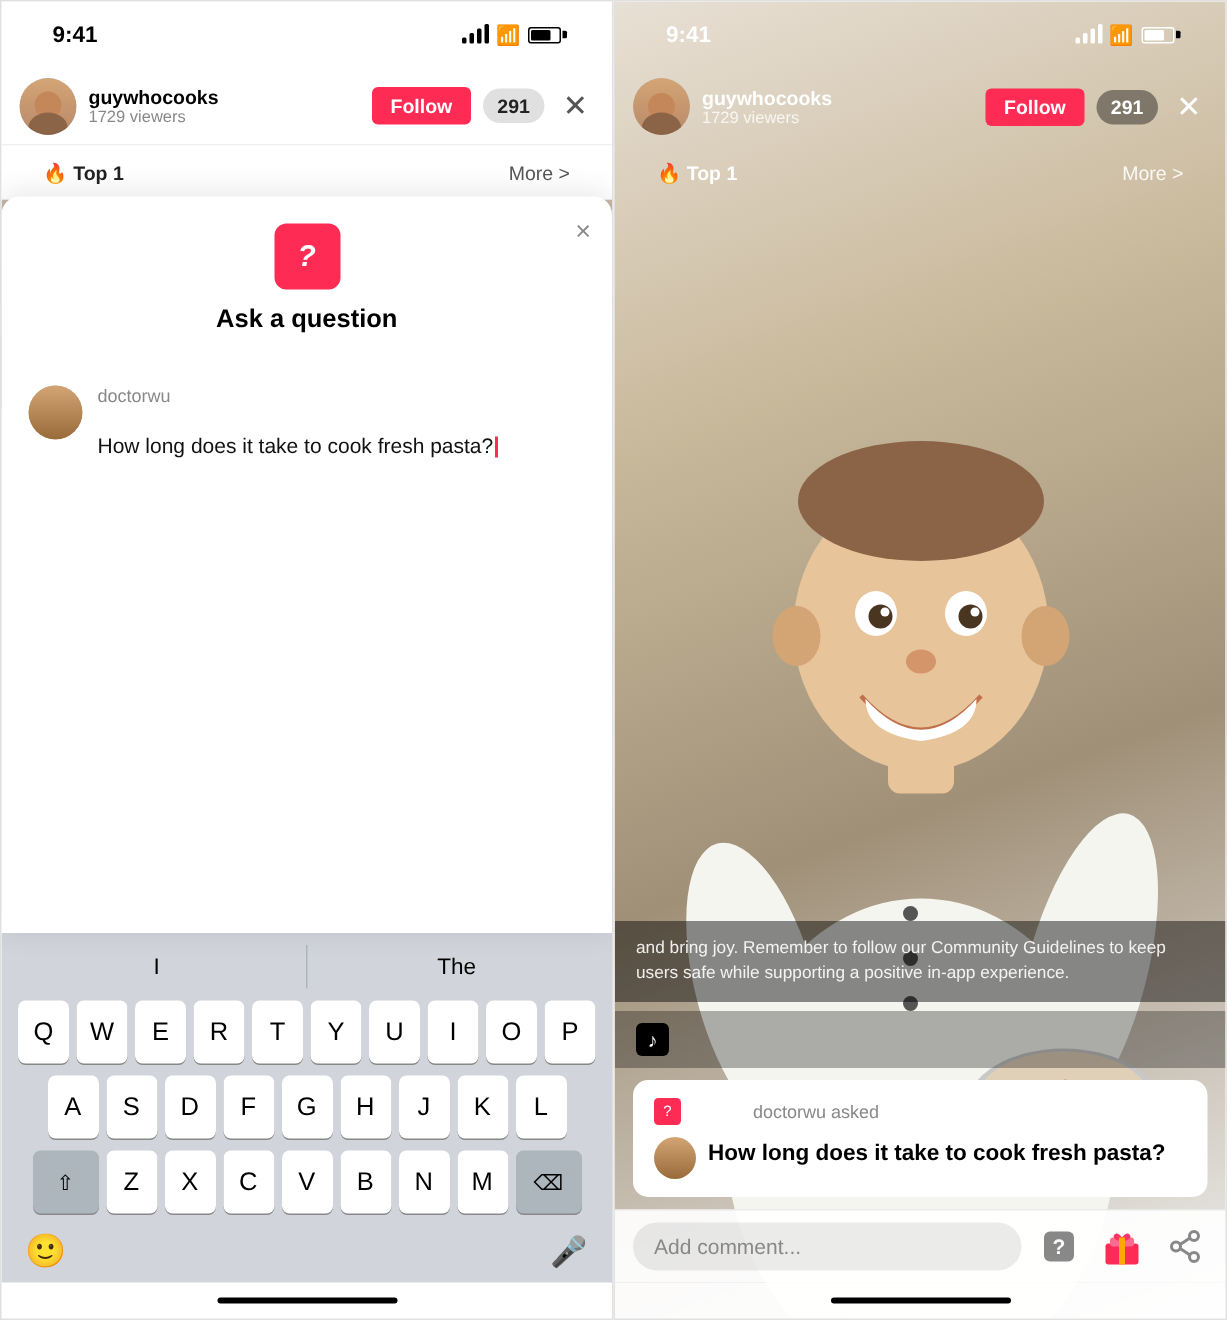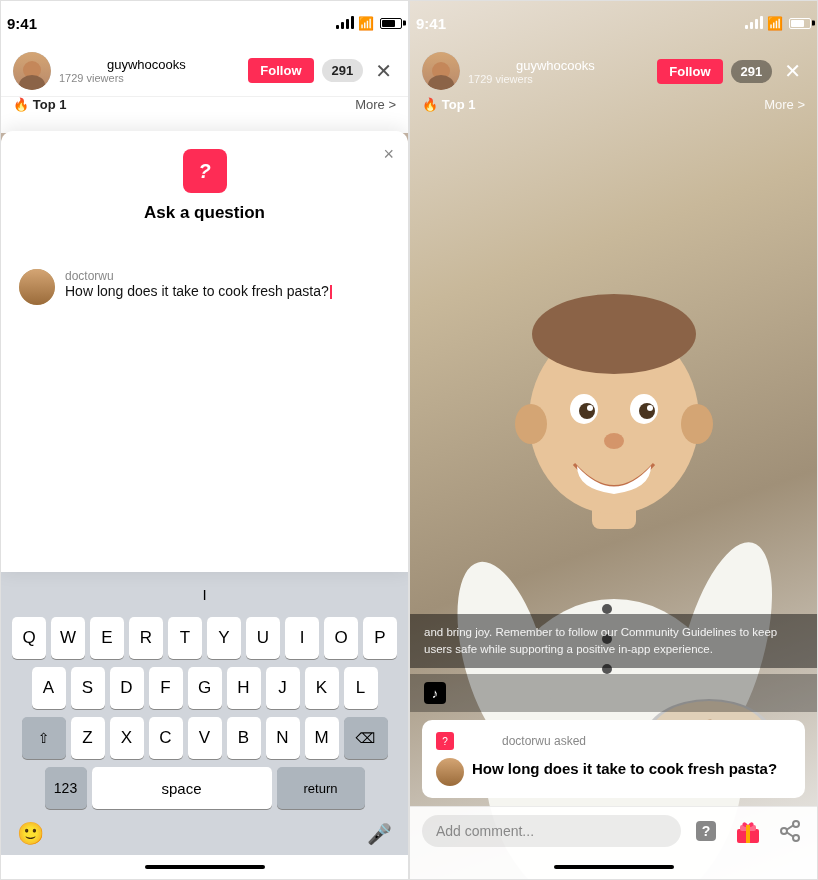--- a/index.html
+++ b/index.html
@@ -22,21 +22,21 @@
       border: 1px solid #e0e0e0;
     }
 
     
     .status-bar {
       height: 44px;
       background: #fff;
       display: flex;
       align-items: center;
       justify-content: space-between;
-      padding: 0 6px;
+      padding: 0 34px;
       font-size: 15px;
       font-weight: 600;
     }
     .status-time { font-weight: 700; font-size: 15px; }
     .status-icons { display: flex; align-items: center; gap: 5px; }
     .signal-bars { display: flex; align-items: flex-end; gap: 2px; height: 12px; }
     .signal-bars span {
       width: 3px;
       background: #000;
       border-radius: 1px;
@@ -115,21 +115,21 @@
       position: absolute;
       bottom: -5px;
       left: 50%;
       transform: translateX(-50%);
       width: 26px;
       height: 20px;
       background: #8B6347;
       border-radius: 50% 50% 0 0;
     }
     .user-info { flex: 1; }
-    .username { font-size: 13px; font-weight: 400; color: #000; margin-left: 48px; }
+    .username { font-size: 13px; font-weight: 700; color: #000; }
     .viewers { font-size: 11px; color: #888; }
     .follow-btn {
       background: #fe2c55;
       color: #fff;
       border: none;
       border-radius: 4px;
       padding: 5px 12px;
       font-size: 13px;
       font-weight: 600;
       cursor: pointer;
@@ -148,22 +148,22 @@
       cursor: pointer;
       padding: 4px;
       font-weight: 300;
     }
 
     
     .top-bar {
       height: 36px;
       background: rgba(255,255,255,0.95);
       display: flex;
-      align-items: flex-start;
-      padding: 0 12px;
+      align-items: center;
+      padding: 0 28px;
     }
     .fire-top-badge {
       display: flex;
       align-items: center;
       gap: 4px;
       font-size: 13px;
       font-weight: 600;
       color: #222;
     }
     .spacer { flex: 1; }
@@ -238,21 +238,21 @@
       display: flex;
       align-items: center;
       justify-content: center;
       margin: 0 auto 10px;
     }
     .modal-title {
       text-align: center;
       font-size: 17px;
       font-weight: 700;
       color: #000;
-      margin-bottom: 36px;
+      margin-bottom: 24px;
     }
     .question-row {
       display: flex;
       align-items: flex-start;
       gap: 10px;
       padding: 10px 0;
     }
     .q-avatar {
       width: 36px;
       height: 36px;
@@ -264,21 +264,21 @@
       justify-content: center;
       overflow: hidden;
     }
     .q-avatar-inner {
       width: 100%;
       height: 100%;
       background: linear-gradient(180deg, #d4a574 0%, #9a6b3a 100%);
       border-radius: 50%;
     }
     .q-content {}
-    .q-username { font-size: 12px; color: #888; margin-bottom: 0; }
+    .q-username { font-size: 12px; color: #888; margin-bottom: 18px; }
     .q-text { font-size: 14px; color: #111; }
     .cursor-line {
       display: inline-block;
       width: 2px;
       height: 14px;
       background: #fe2c55;
       vertical-align: middle;
       margin-left: 1px;
     }
     .submit-row {
@@ -582,20 +582,21 @@
             <span>How long does it take to cook fresh pasta?</span><span class="cursor-line"></span>
           </div>
         </div>
       </div>
 
     </div>
 
     <div class="keyboard">
       <div class="kb-suggestions">
         <div class="kb-suggestion">I</div>
+        <div class="kb-suggestion">The</div>
       </div>
 
       <div class="kb-row">
         <div class="kb-key">Q</div>
         <div class="kb-key">W</div>
         <div class="kb-key">E</div>
         <div class="kb-key">R</div>
         <div class="kb-key">T</div>
         <div class="kb-key">Y</div>
         <div class="kb-key">U</div>
@@ -621,25 +622,20 @@
         <div class="kb-key">Z</div>
         <div class="kb-key">X</div>
         <div class="kb-key">C</div>
         <div class="kb-key">V</div>
         <div class="kb-key">B</div>
         <div class="kb-key">N</div>
         <div class="kb-key">M</div>
         <div class="kb-key dark wide">⌫</div>
       </div>
 
-      <div class="kb-row">
-        <div class="kb-key dark num-key">123</div>
-        <div class="kb-key space-key">space</div>
-        <div class="kb-key dark return-key">return</div>
-      </div>
 
       <div class="kb-bottom-row">
         <span class="kb-emoji">🙂</span>
         <span class="kb-mic">🎤</span>
       </div>
     </div>
 
     <div class="home-indicator">
       <div class="home-bar"></div>
     </div>

